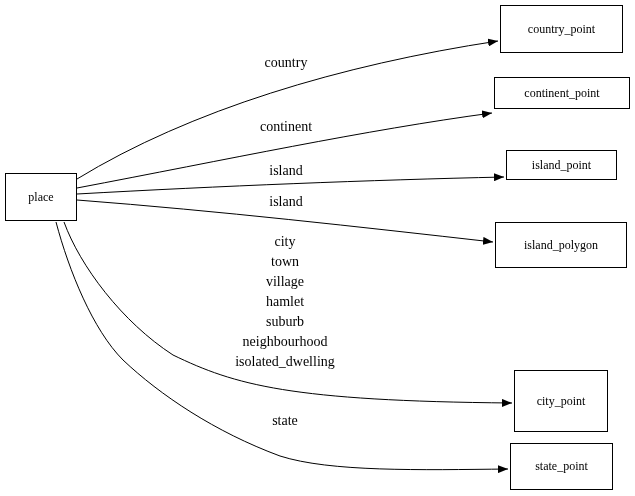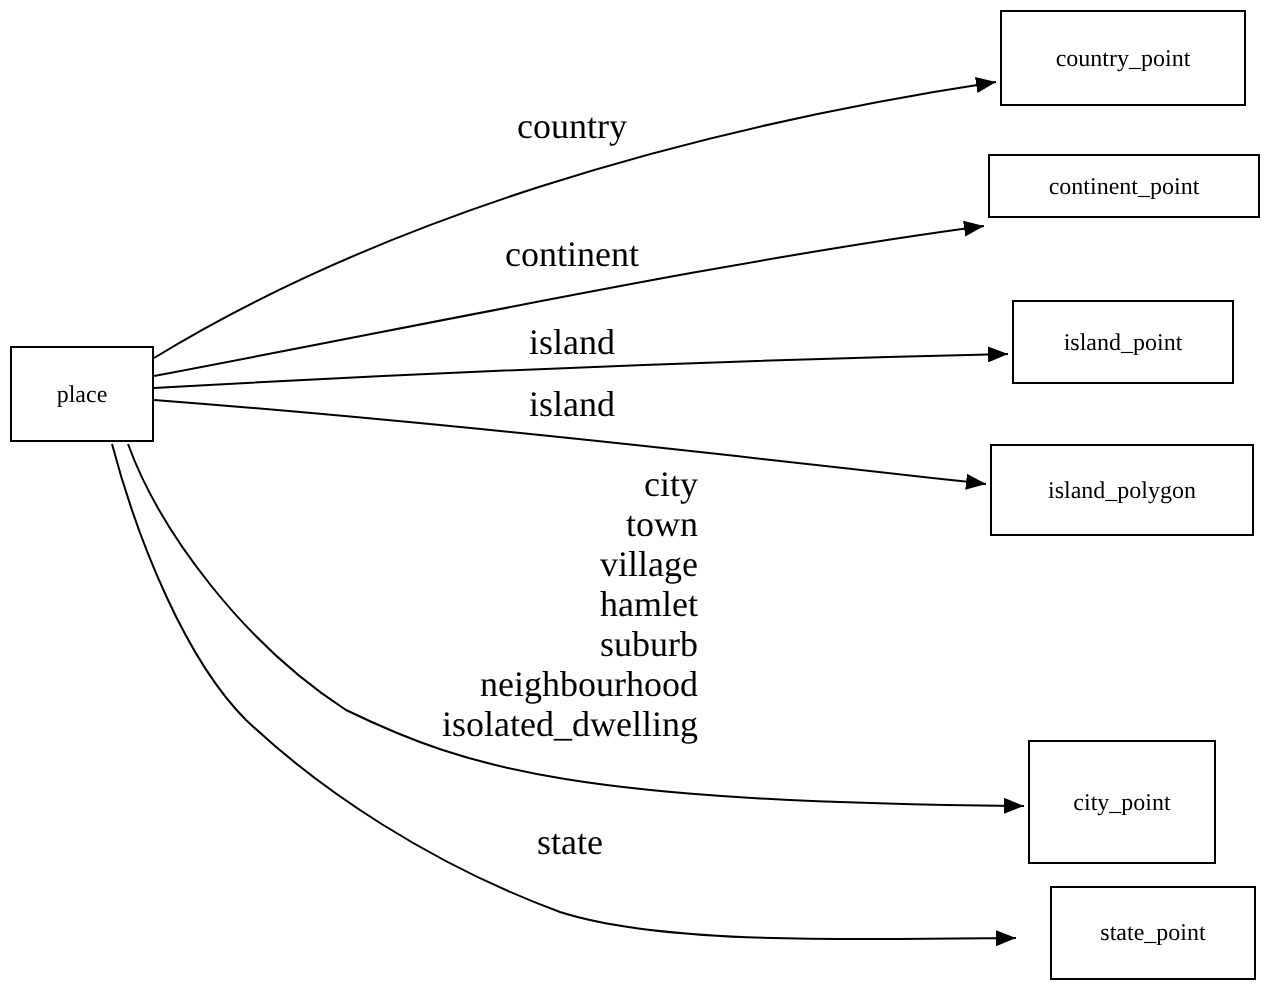--- a/index.html
+++ b/index.html
@@ -21,23 +21,23 @@
     border: 1px solid var(--fg, #000000);
     background: var(--node-fill, #ffffff);
     display: flex;
     align-items: center;
     justify-content: center;
   }
   .node-label { font-size: 12px; white-space: nowrap; }
   .edge-label {
     position: absolute;
     transform: translate(-50%, -50%);
-    font-size: 18px;
+    font-size: 14px;
     line-height: 20px;
-    text-align: right;
+    text-align: center;
     white-space: nowrap;
   }
 </style>
 </head>
 <body>
 
 <div id="stage" style="--bg: #ffffff; --fg: #000000; --node-fill: #ffffff;">
   <svg id="edge-layer" width="635" height="496">
     <defs>
       <marker id="arrowhead" markerWidth="11" markerHeight="8" refX="10" refY="4" orient="auto" markerUnits="userSpaceOnUse">
@@ -77,25 +77,25 @@
     </div>
     <div class="node" style="left: 5px; top: 173px; width: 72px; height: 48px; justify-content: center;">
       <span class="node-label">place</span>
     </div>
     <div class="node" style="left: 500px; top: 5px; width: 123px; height: 48px;">
       <span class="node-label">country_point</span>
     </div>
     <div class="node" style="left: 494px; top: 77px; width: 136px; height: 32px;">
       <span class="node-label">continent_point</span>
     </div>
-    <div class="node" style="left: 506px; top: 150px; width: 111px; height: 42px;">
+    <div class="node" style="left: 506px; top: 150px; width: 111px; height: 30px;">
       <span class="node-label">island_point</span>
     </div>
     <div class="node" style="left: 495px; top: 222px; width: 132px; height: 46px;">
       <span class="node-label">island_polygon</span>
     </div>
     <div class="node" style="left: 514px; top: 370px; width: 94px; height: 62px;">
       <span class="node-label">city_point</span>
     </div>
-    <div class="node" style="left: 510px; top: 443px; width: 103px; height: 47px; margin-left: 15px;">
+    <div class="node" style="left: 510px; top: 443px; width: 103px; height: 47px;">
       <span class="node-label">state_point</span>
     </div>
   </div>
 
 </body></html>

